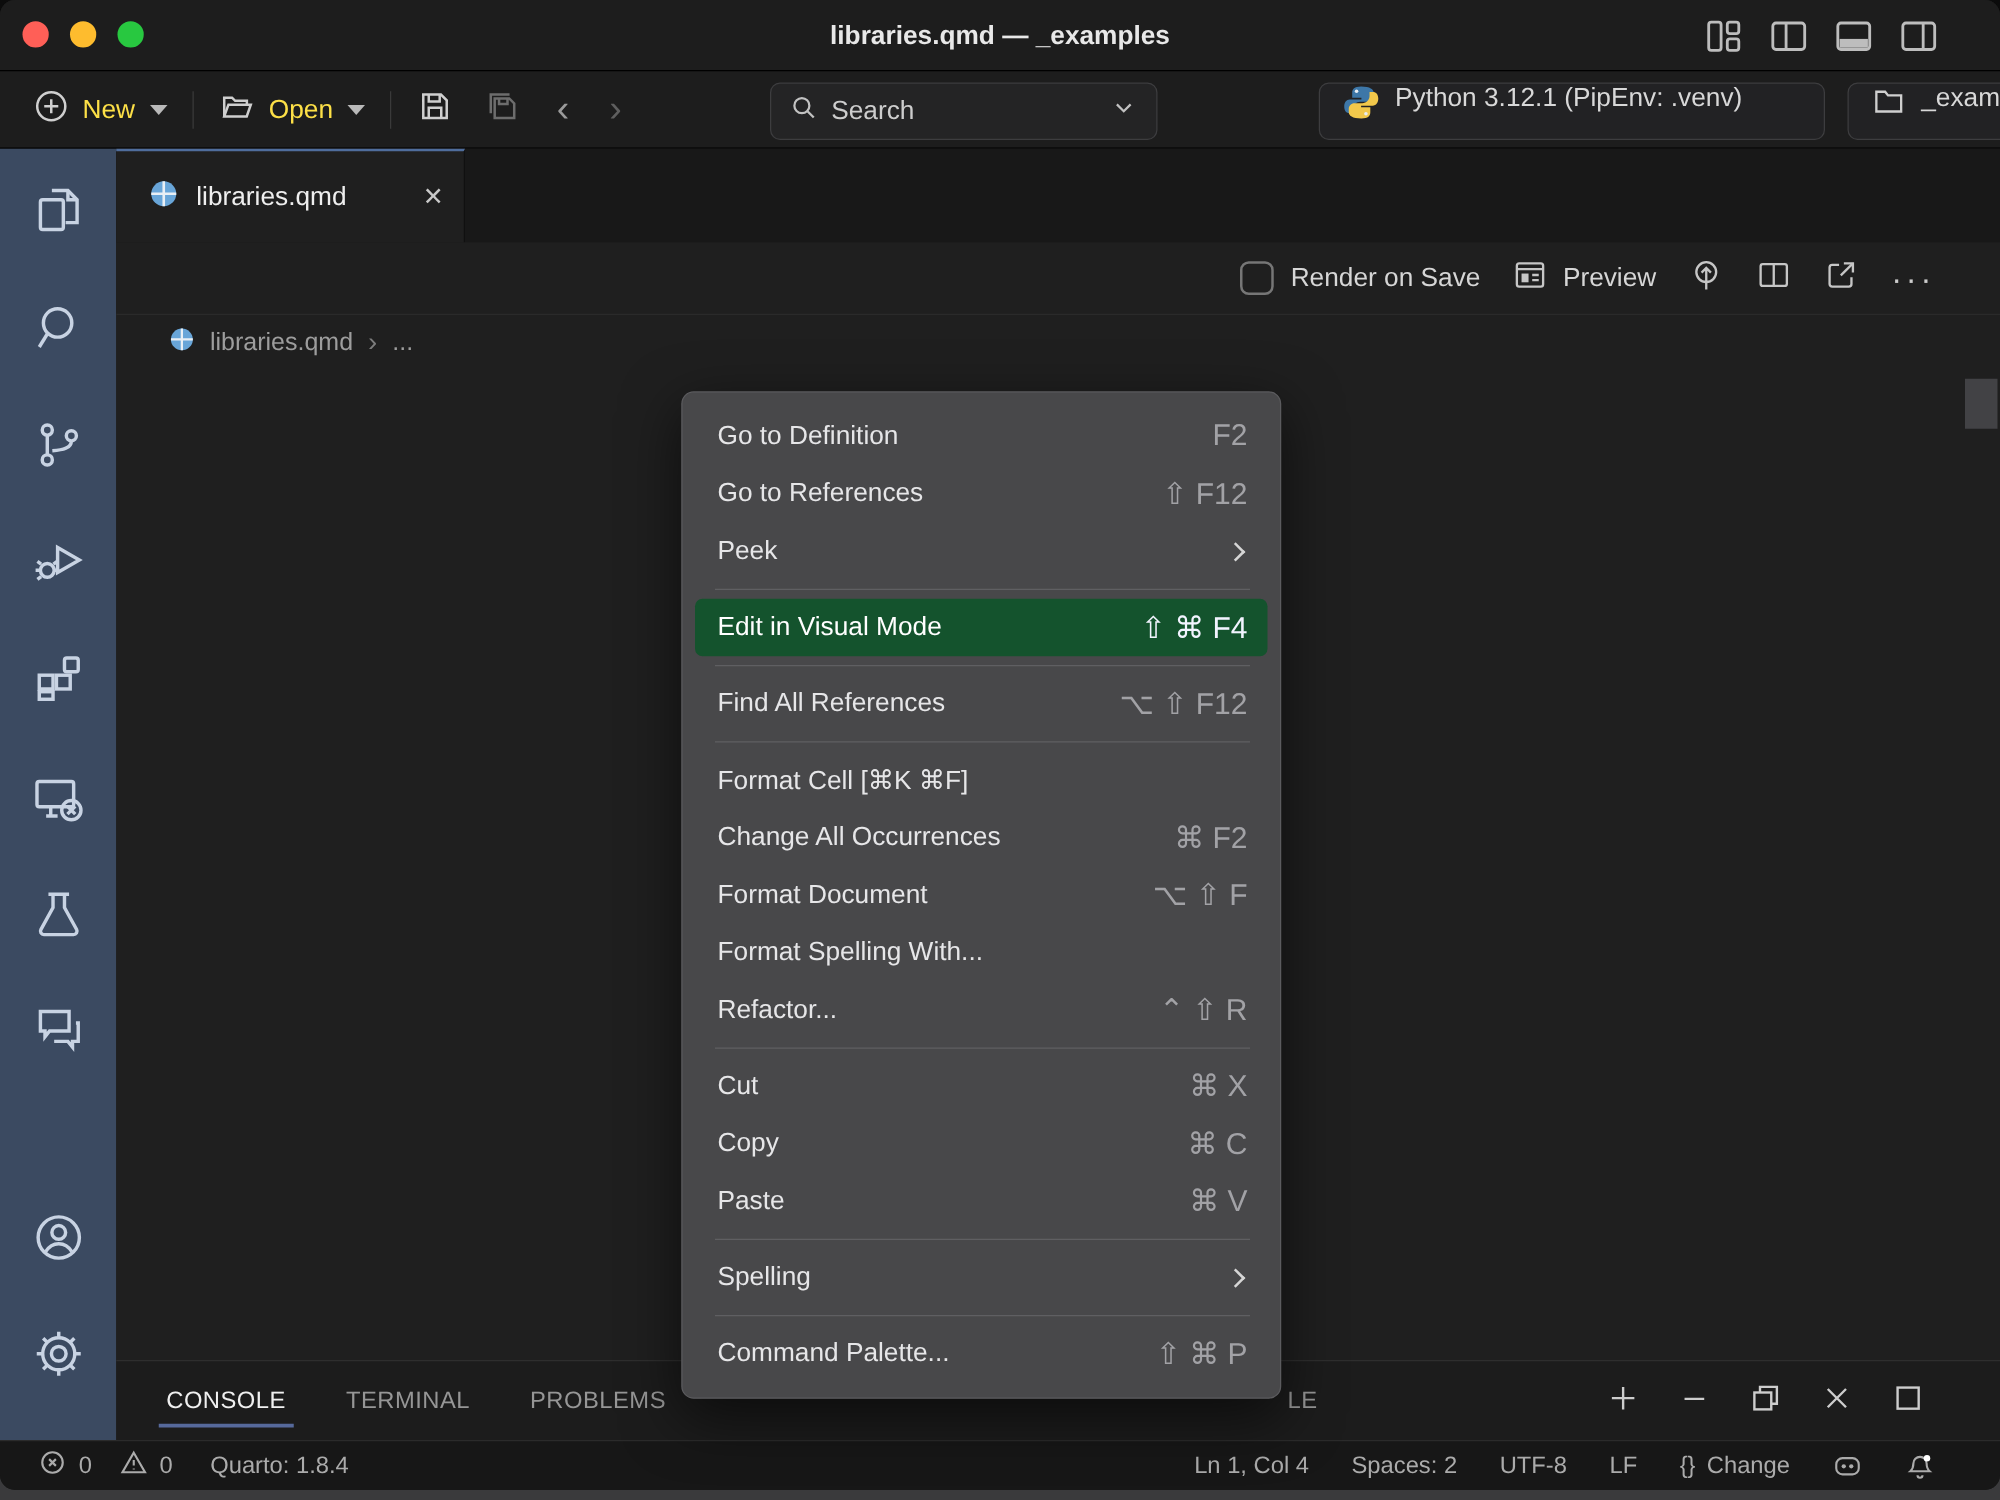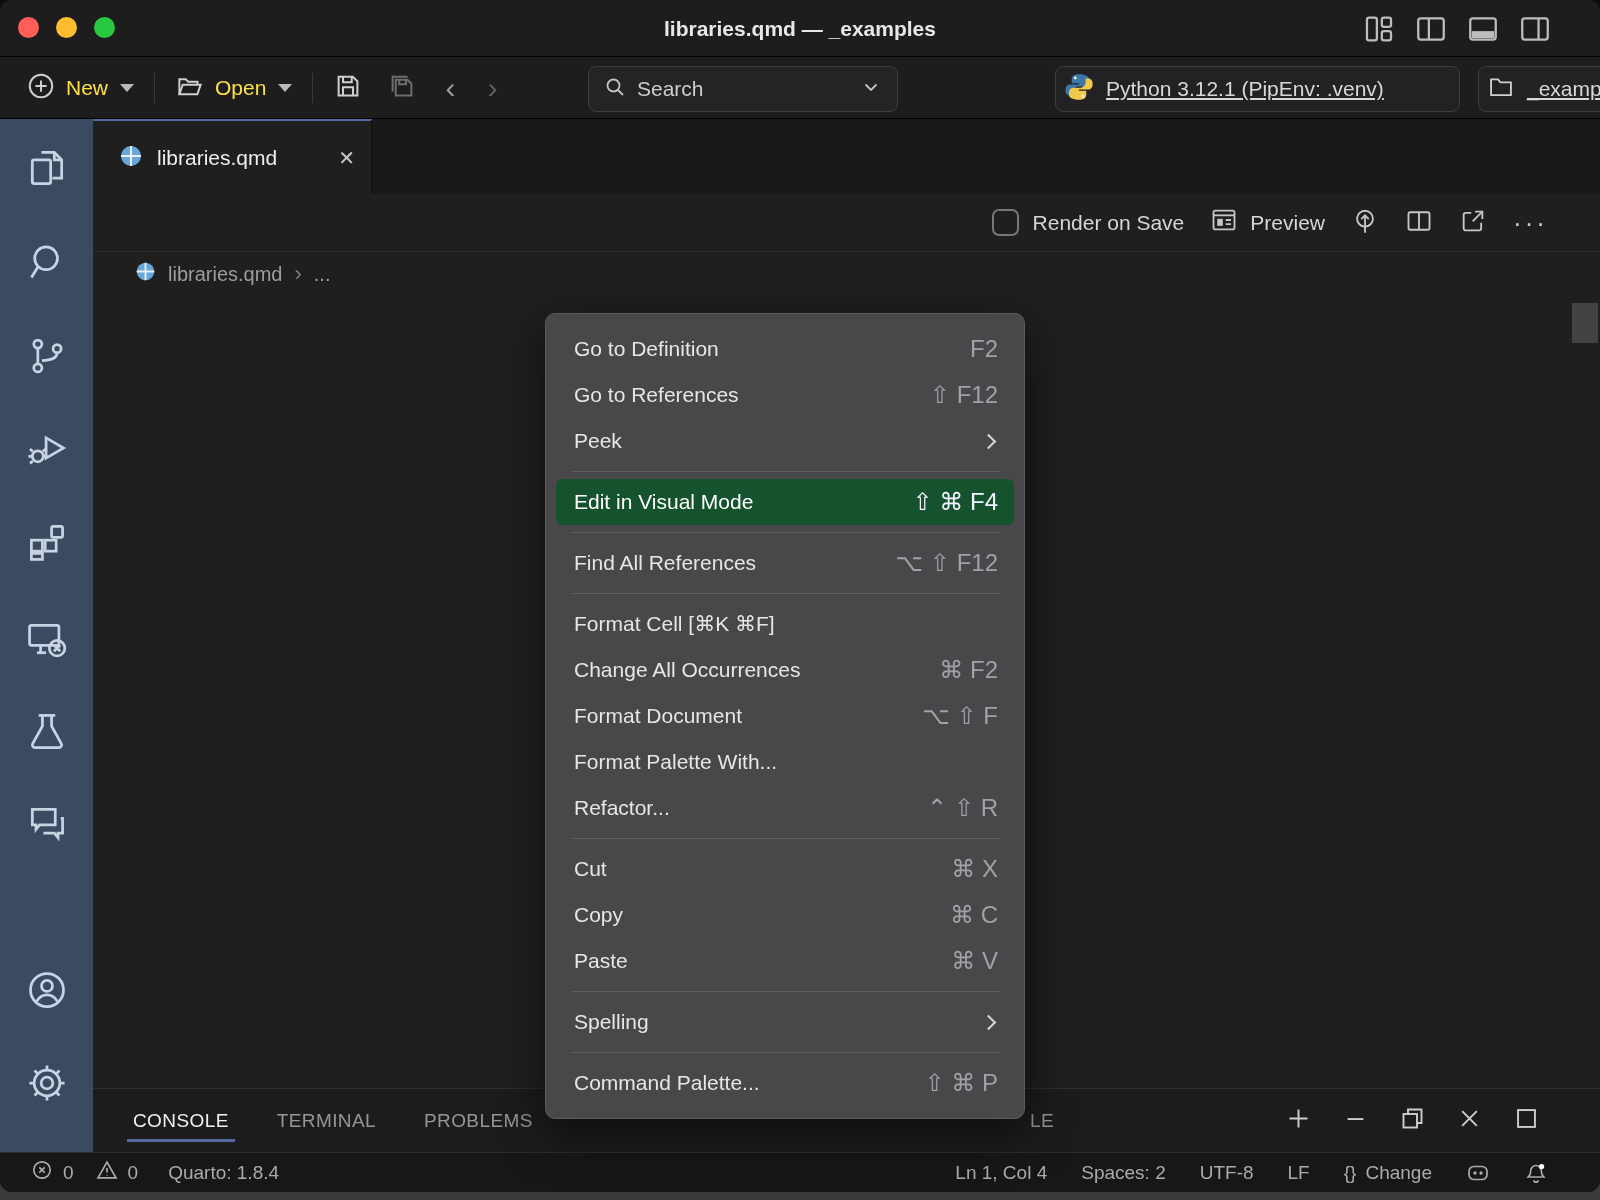--- a/index.html
+++ b/index.html
@@ -25,29 +25,29 @@
   .toolbar { position:absolute; left:0; top:58px; width:100%; height:61px; background:#1d1d1d;
              border-bottom:1px solid #000; }
   .tb-left { position:absolute; left:22px; top:0; height:60px; display:flex; align-items:center; gap:16px; }
   .tb-btn { display:flex; align-items:center; gap:10px; color:#fde047; font-size:21px; padding:6px 4px; }
   .tb-btn svg { width:30px; height:30px; stroke:#cfcfcf; fill:none; stroke-width:1.6; }
   .caret { width:0; height:0; border-left:7px solid transparent; border-right:7px solid transparent;
            border-top:8px solid #b9b9b9; margin-left:2px; }
   .tb-sep { width:1px; height:30px; background:#3a3a3a; }
   .nav-ch { font-size:30px; color:#9a9a9a; padding:0 8px; line-height:30px; }
   .nav-ch.dim { color:#5f5f5f; }
-  .searchbox { position:absolute; left:588px; top:8px; width:310px; height:46px; background:#242425;
+  .searchbox { position:absolute; left:616px; top:8px; width:310px; height:46px; background:#242425;
                border:1px solid #3d3d3f; border-radius:8px; display:flex; align-items:center;
                color:#cdcdcd; font-size:21px; padding:0 14px; }
   .searchbox svg { width:24px; height:24px; stroke:#c2c2c2; fill:none; stroke-width:1.8; }
   .searchbox .lbl { margin-left:10px; }
   .searchbox .grow { flex:1; }
   .pill-btn { position:absolute; top:8px; height:46px; background:#222224; border:1px solid #3d3d3f;
-              border-radius:8px; display:flex; align-items:center; gap:12px; padding:0 8px;
-              color:#d8d8d8; font-size:21px; white-space:nowrap;text-decoration:underline; }
+              border-radius:8px; display:flex; gap:12px; padding:0 18px;
+              color:#d8d8d8; font-size:21px; white-space:nowrap; }
   .pill-btn.interp { left:1055px; width:405px; }
   .pill-btn.wkspc { left:1478px; width:142px; border-top-right-radius:0; border-bottom-right-radius:0;
                     overflow:hidden; }
   .pill-btn svg.folder { width:28px; height:28px; stroke:#cfcfcf; fill:none; stroke-width:1.6; }
 
   
   .activitybar { position:absolute; left:0; top:119px; width:93px; height:1033px; background:#3b4a61; }
   .act-icon { position:absolute; left:25px; width:44px; height:44px; }
   .act-icon svg { width:44px; height:44px; stroke:#c8d3e3; fill:none; stroke-width:1.5; }
 
@@ -427,21 +427,21 @@
       </div>
       <div class="mi">
         <span>Change All Occurrences</span>
         <span class="sc">⌘ F2</span>
       </div>
       <div class="mi">
         <span>Format Document</span>
         <span class="sc">⌥ ⇧ F</span>
       </div>
       <div class="mi">
-        <span>Format Palette With...</span>
+        <span>Format Spelling With...</span>
       </div>
       <div class="mi">
         <span>Refactor...</span>
         <span class="sc">⌃ ⇧ R</span>
       </div>
       <div class="msep"></div>
       <div class="mi">
         <span>Cut</span>
         <span class="sc">⌘ X</span>
       </div>

